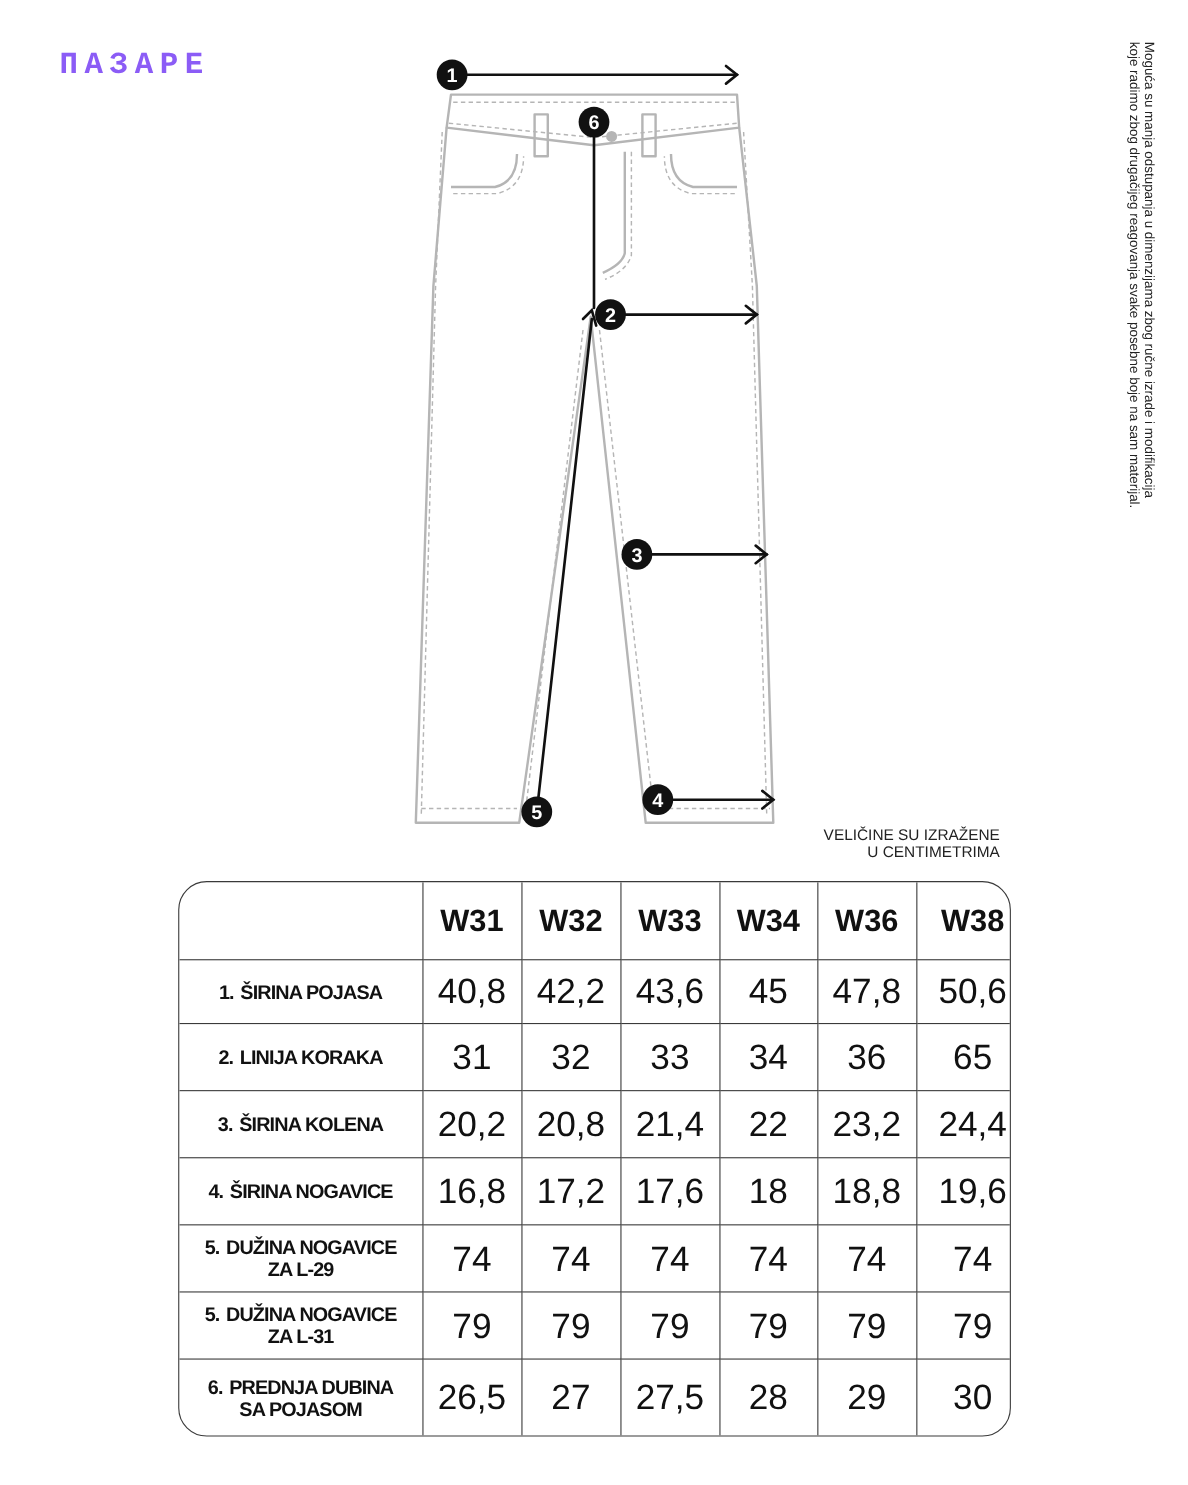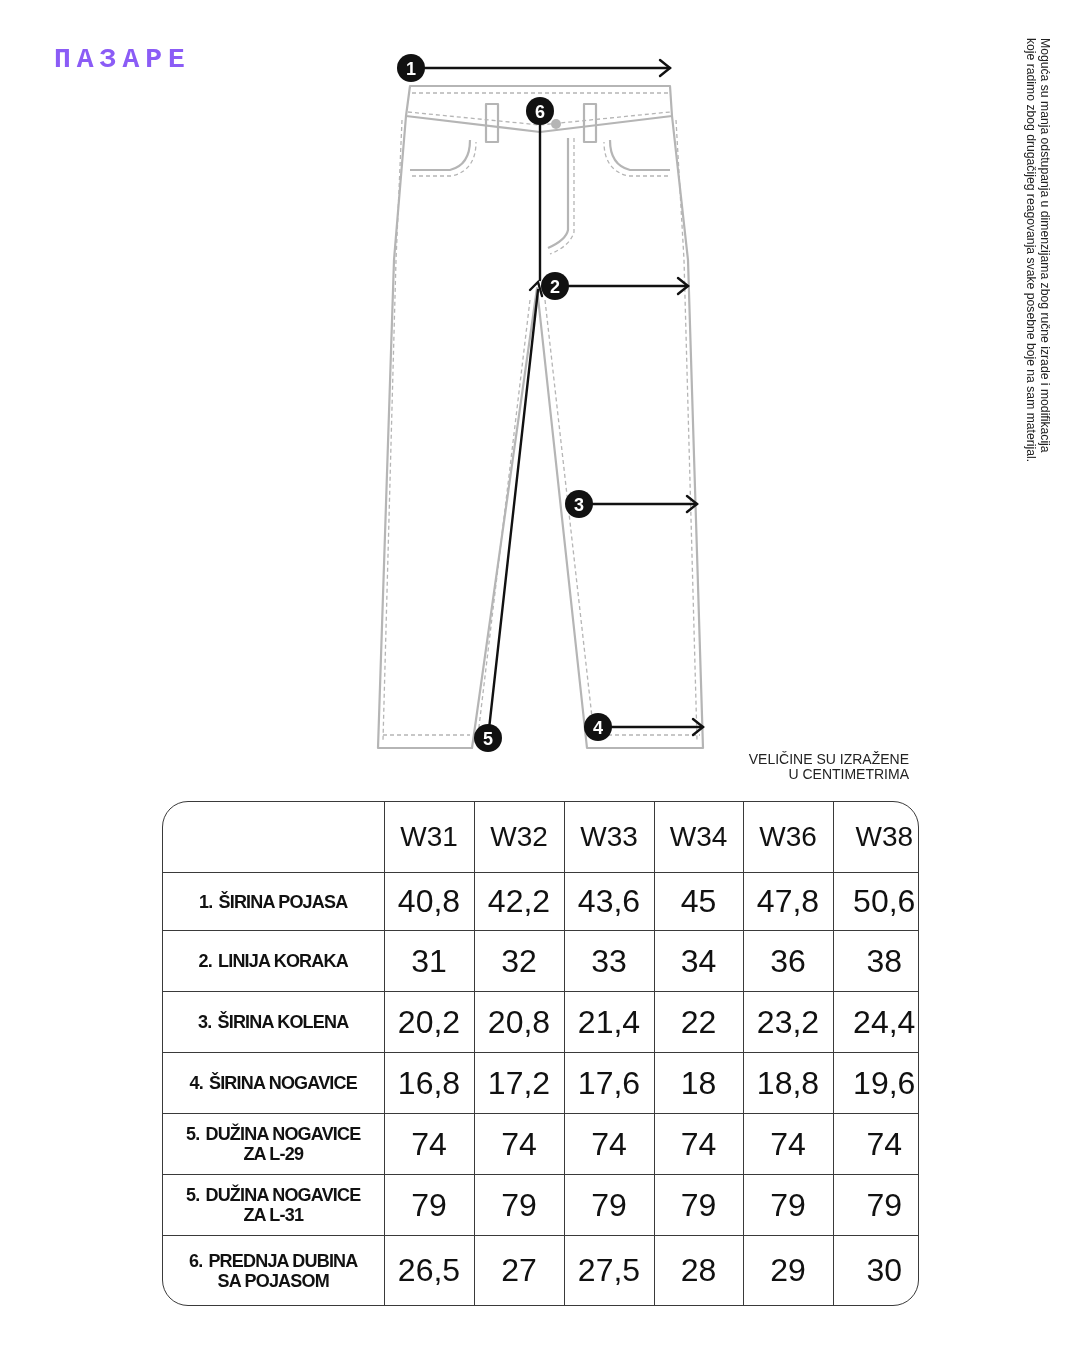--- a/index.html
+++ b/index.html
@@ -23,21 +23,21 @@
   .diagram { position: absolute; left: 0; top: 0; }
 
   .size-table {
     position: absolute; left: 162px; top: 801px; width: 757px; height: 505px;
     border: 1.5px solid #3a3a3a; border-radius: 26px; overflow: hidden; box-sizing: border-box;
   }
   .size-table table { border-collapse: collapse; width: 100%; height: 100%; table-layout: fixed; }
   .size-table td, .size-table th {
     border: 1.5px solid #3a3a3a; text-align: center; vertical-align: middle; padding: 0;
   }
-  .size-table tr:first-child td, .size-table tr:first-child th { border-top: none; }
+  .size-table tr:first-child td, .size-table tr:first-child th { border-top: none; font-weight: bold; }
   .size-table tr:last-child td { border-bottom: none; }
   .size-table td:first-child, .size-table th:first-child { border-left: none; }
   .size-table td:last-child, .size-table th:last-child { border-right: none; padding-left: 15px; }
   .size-table th { font-weight: normal; font-size: 28px; height: 70px; }
   .size-table td.val { font-size: 32px; }
   .size-table td.lbl {
     font-size: 18px; font-weight: bold; letter-spacing: -0.8px; line-height: 20px; color: #111;
     text-align: center; padding: 0 4px;
   }
   .lbl .num { margin-right: 6px; }
@@ -158,21 +158,21 @@
       <td class="val">47,8</td>
       <td class="val">50,6</td>
     </tr>
     <tr style="height:61px">
       <td class="lbl"><span class="num">2.</span><span>LINIJA KORAKA</span></td>
       <td class="val">31</td>
       <td class="val">32</td>
       <td class="val">33</td>
       <td class="val">34</td>
       <td class="val">36</td>
-      <td class="val">38</td>
+      <td class="val">65</td>
     </tr>
     <tr style="height:61px">
       <td class="lbl"><span class="num">3.</span><span>ŠIRINA KOLENA</span></td>
       <td class="val">20,2</td>
       <td class="val">20,8</td>
       <td class="val">21,4</td>
       <td class="val">22</td>
       <td class="val">23,2</td>
       <td class="val">24,4</td>
     </tr>

